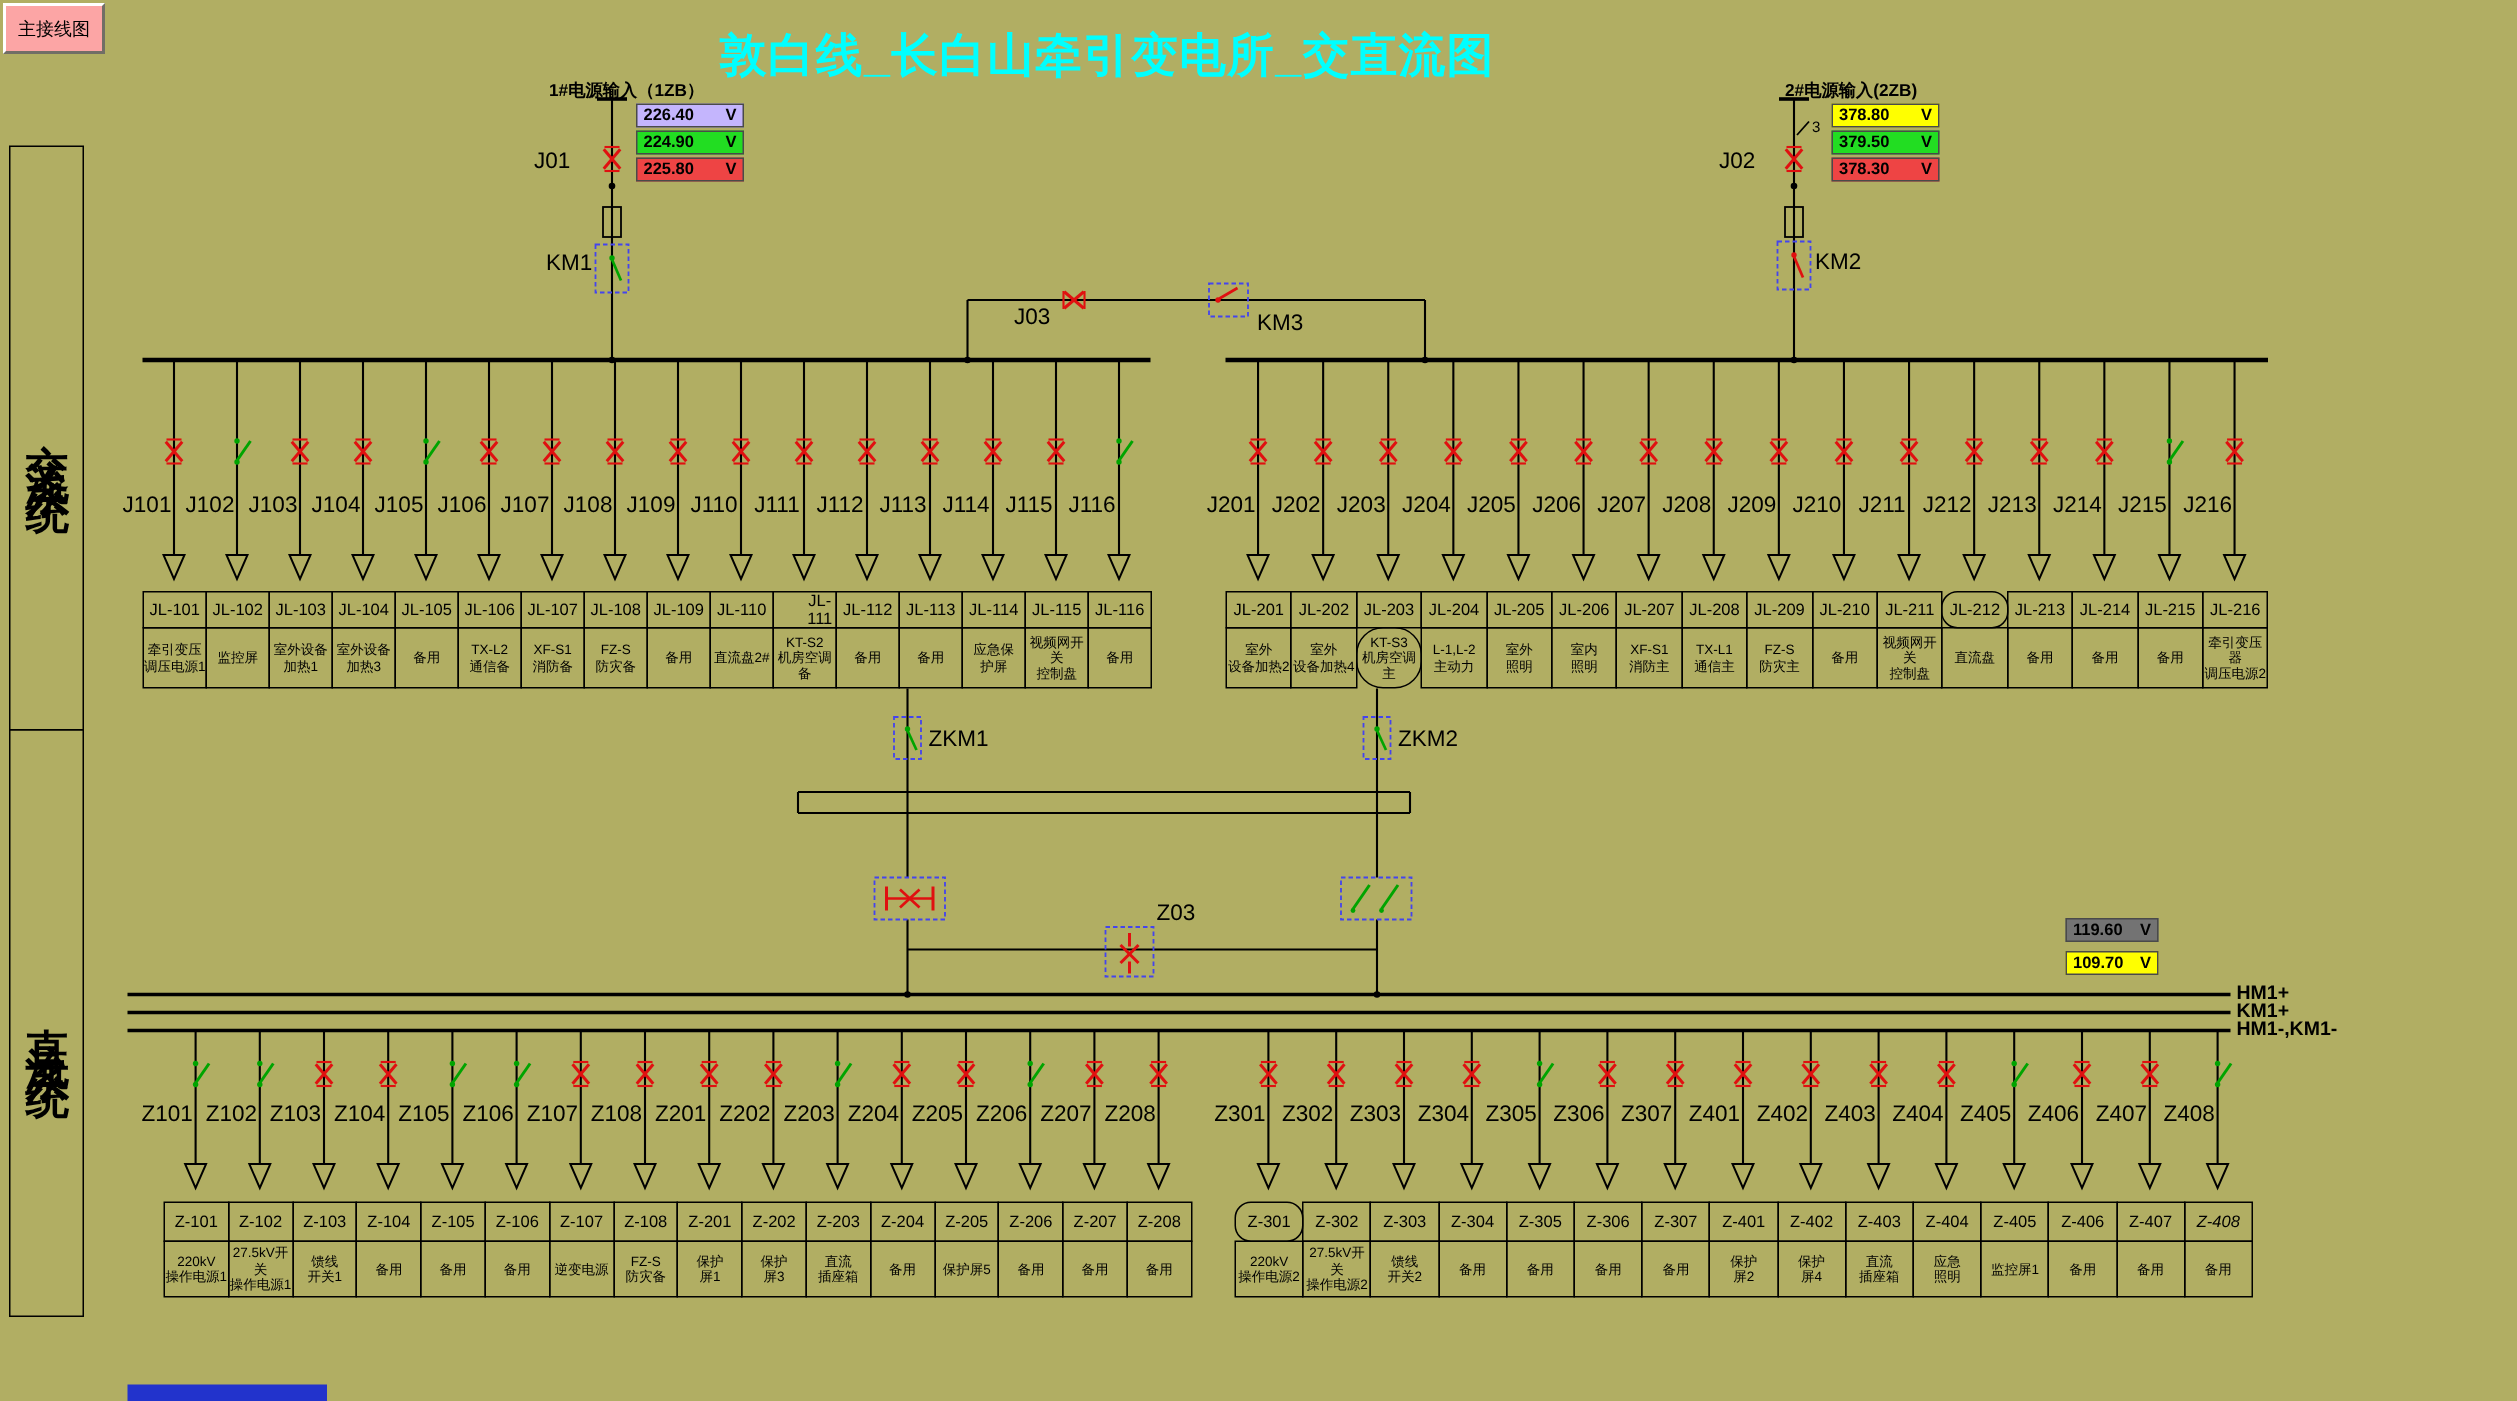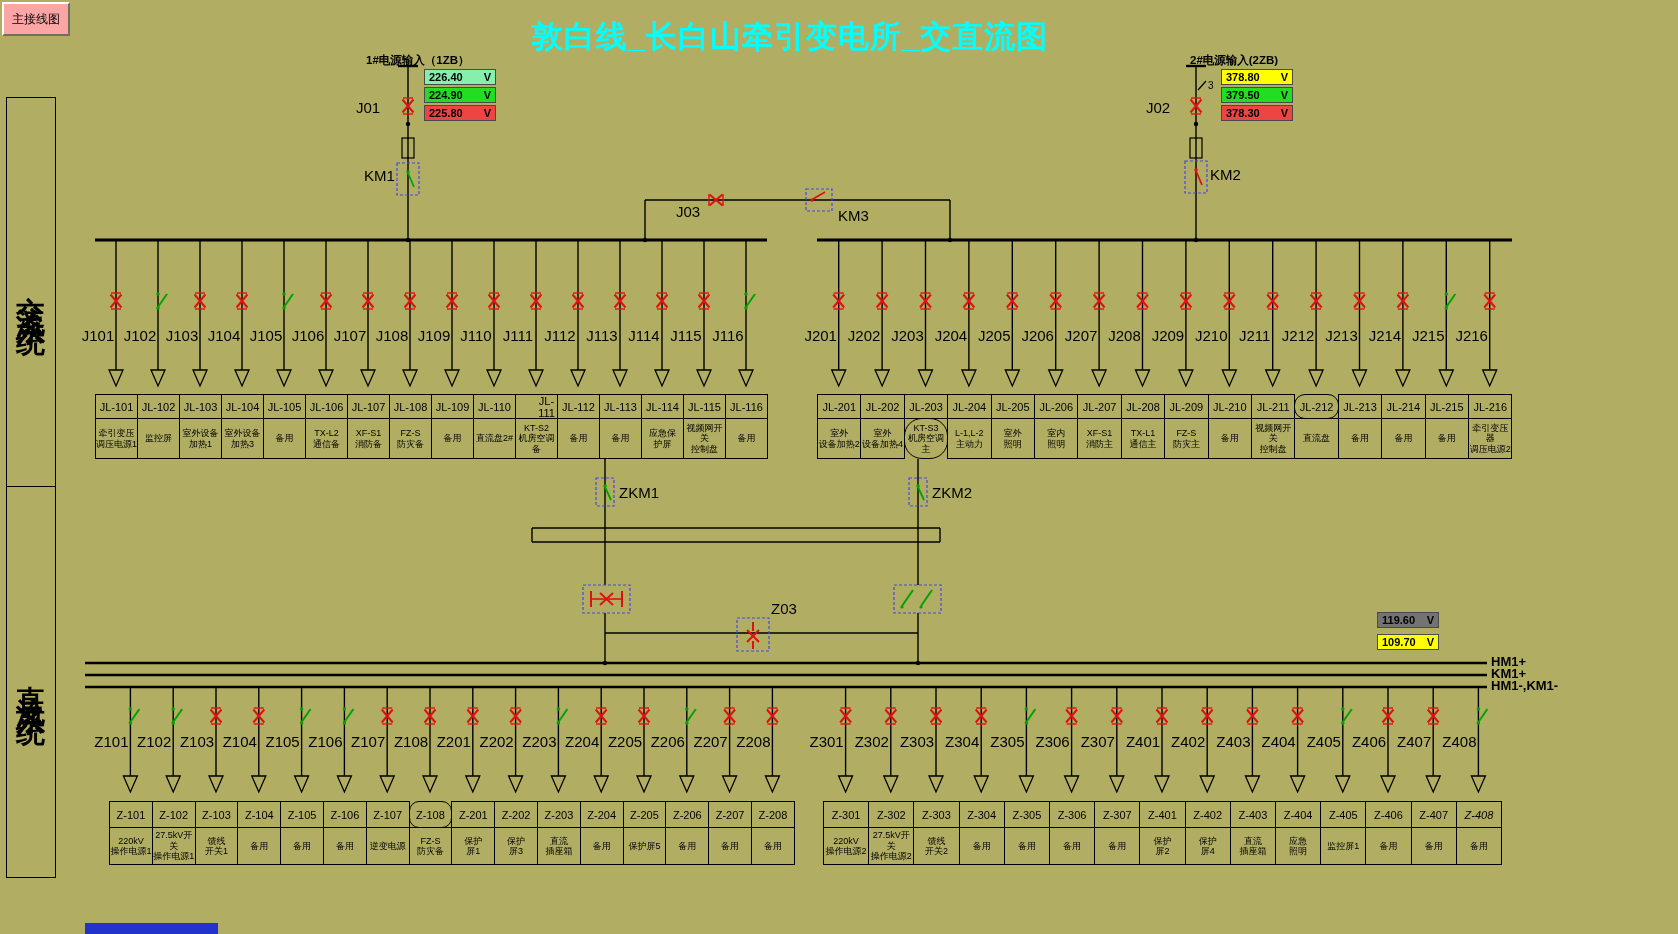--- a/index.html
+++ b/index.html
@@ -5,21 +5,21 @@
   * { margin:0; padding:0; box-sizing:border-box; }
   body { background:#777; font-family:"Liberation Sans","DejaVu Sans",sans-serif; }
   .screen { position:relative; width:1678px; height:934px; overflow:hidden; background:#b1ae63; }
   #wiring { position:absolute; left:0; top:0; pointer-events:none; }
   #wiring text { font-family:"Liberation Sans","DejaVu Sans",sans-serif; }
   #wiring [data-interactable="true"] { pointer-events:auto; cursor:pointer; }
 
   .nav-btn { position:absolute; left:2px; top:2px; height:34px; padding:0 8px; font-size:12px;
              background:#fca5a5; color:#000; border-top:2px solid #fff; border-left:2px solid #fff;
              border-right:2px solid #716e66; border-bottom:2px solid #716e66; cursor:pointer; }
-  .title { position:absolute; left:480px; top:16px; width:620px; text-align:center;
+  .title { position:absolute; left:480px; top:16px; width:620px; text-align:left;
            font-size:31px; font-weight:700; letter-spacing:1px; color:#00ffff; }
   .side-box { position:absolute; left:6px; width:50px; border:1px solid #000;
               display:flex; align-items:center; justify-content:center; }
   .vtext { writing-mode:vertical-lr; text-orientation:upright; font-size:29px; font-weight:700;
            letter-spacing:10px; color:#000; }
 
   .flt { position:absolute; color:#000; white-space:nowrap; }
   .src-lbl { font-size:11.5px; font-weight:700; }
   .dev-lbl { font-size:15px; }
   .bus-lbl { font-size:13px; font-weight:700; line-height:11px; }
@@ -780,21 +780,21 @@
       <div class="cell cell-desc" data-interactable="false" style="left: 194.6px; top: 827px; width: 43.8px; height: 38px;">馈线
 开关1</div>
       <div class="cell cell-id" data-interactable="false" style="left: 237.4px; top: 801px; width: 43.8px; height: 27px;">Z-104</div>
       <div class="cell cell-desc" data-interactable="false" style="left: 237.4px; top: 827px; width: 43.8px; height: 38px;">备用</div>
       <div class="cell cell-id" data-interactable="false" style="left: 280.2px; top: 801px; width: 43.8px; height: 27px;">Z-105</div>
       <div class="cell cell-desc" data-interactable="false" style="left: 280.2px; top: 827px; width: 43.8px; height: 38px;">备用</div>
       <div class="cell cell-id" data-interactable="false" style="left: 323px; top: 801px; width: 43.8px; height: 27px;">Z-106</div>
       <div class="cell cell-desc" data-interactable="false" style="left: 323px; top: 827px; width: 43.8px; height: 38px;">备用</div>
       <div class="cell cell-id" data-interactable="false" style="left: 365.8px; top: 801px; width: 43.8px; height: 27px;">Z-107</div>
       <div class="cell cell-desc" data-interactable="false" style="left: 365.8px; top: 827px; width: 43.8px; height: 38px;">逆变电源</div>
-      <div class="cell cell-id" data-interactable="false" style="left: 408.6px; top: 801px; width: 43.8px; height: 27px; border-radius: 10px;">Z-108</div>
+      <div class="cell cell-id" data-interactable="false" style="left: 408.6px; top: 801px; width: 43.8px; height: 27px;">Z-108</div>
       <div class="cell cell-desc" data-interactable="false" style="left: 408.6px; top: 827px; width: 43.8px; height: 38px;">FZ-S
 防灾备</div>
       <div class="cell cell-id" data-interactable="false" style="left: 451.4px; top: 801px; width: 43.8px; height: 27px;">Z-201</div>
       <div class="cell cell-desc" data-interactable="false" style="left: 451.4px; top: 827px; width: 43.8px; height: 38px;">保护
 屏1</div>
       <div class="cell cell-id" data-interactable="false" style="left: 494.2px; top: 801px; width: 43.8px; height: 27px;">Z-202</div>
       <div class="cell cell-desc" data-interactable="false" style="left: 494.2px; top: 827px; width: 43.8px; height: 38px;">保护
 屏3</div>
       <div class="cell cell-id" data-interactable="false" style="left: 537px; top: 801px; width: 43.8px; height: 27px;">Z-203</div>
       <div class="cell cell-desc" data-interactable="false" style="left: 537px; top: 827px; width: 43.8px; height: 38px;">直流
@@ -802,21 +802,21 @@
       <div class="cell cell-id" data-interactable="false" style="left: 579.8px; top: 801px; width: 43.8px; height: 27px;">Z-204</div>
       <div class="cell cell-desc" data-interactable="false" style="left: 579.8px; top: 827px; width: 43.8px; height: 38px;">备用</div>
       <div class="cell cell-id" data-interactable="false" style="left: 622.6px; top: 801px; width: 43.8px; height: 27px;">Z-205</div>
       <div class="cell cell-desc" data-interactable="false" style="left: 622.6px; top: 827px; width: 43.8px; height: 38px;">保护屏5</div>
       <div class="cell cell-id" data-interactable="false" style="left: 665.4px; top: 801px; width: 43.8px; height: 27px;">Z-206</div>
       <div class="cell cell-desc" data-interactable="false" style="left: 665.4px; top: 827px; width: 43.8px; height: 38px;">备用</div>
       <div class="cell cell-id" data-interactable="false" style="left: 708.2px; top: 801px; width: 43.8px; height: 27px;">Z-207</div>
       <div class="cell cell-desc" data-interactable="false" style="left: 708.2px; top: 827px; width: 43.8px; height: 38px;">备用</div>
       <div class="cell cell-id" data-interactable="false" style="left: 751px; top: 801px; width: 43.8px; height: 27px;">Z-208</div>
       <div class="cell cell-desc" data-interactable="false" style="left: 751px; top: 827px; width: 43.8px; height: 38px;">备用</div>
-      <div class="cell cell-id" data-interactable="false" style="left: 823px; top: 801px; width: 46.2px; height: 27px;">Z-301</div>
+      <div class="cell cell-id" data-interactable="false" style="left: 823px; top: 801px; width: 46.2px; height: 27px; border-radius: 11px;">Z-301</div>
       <div class="cell cell-desc" data-interactable="false" style="left: 823px; top: 827px; width: 46.2px; height: 38px;">220kV
 操作电源2</div>
       <div class="cell cell-id" data-interactable="false" style="left: 868.2px; top: 801px; width: 46.2px; height: 27px;">Z-302</div>
       <div class="cell cell-desc" data-interactable="false" style="left: 868.2px; top: 827px; width: 46.2px; height: 38px;">27.5kV开关
 操作电源2</div>
       <div class="cell cell-id" data-interactable="false" style="left: 913.4px; top: 801px; width: 46.2px; height: 27px;">Z-303</div>
       <div class="cell cell-desc" data-interactable="false" style="left: 913.4px; top: 827px; width: 46.2px; height: 38px;">馈线
 开关2</div>
       <div class="cell cell-id" data-interactable="false" style="left: 958.6px; top: 801px; width: 46.2px; height: 27px;">Z-304</div>
       <div class="cell cell-desc" data-interactable="false" style="left: 958.6px; top: 827px; width: 46.2px; height: 38px;">备用</div>
@@ -855,21 +855,21 @@
     <span class="vtext" data-interactable="false">交流系统</span>
   </div>
   <div class="side-box" style="top:486px;height:392px;" data-interactable="false">
     <span class="vtext" data-interactable="false">直流系统</span>
   </div>
 
   <div class="flt src-lbl" style="left:366px;top:53px;" data-interactable="false">1#电源输入（1ZB）</div>
   <div class="flt dev-lbl" style="left:356px;top:99px;" data-interactable="false">J01</div>
   <div class="flt dev-lbl" style="left:364px;top:167px;" data-interactable="false">KM1</div>
   <div class="vgroup" style="left:424px;top:69px;" data-interactable="false">
-    <div class="vbox" data-interactable="false" style="background: #86efac;">
+    <div class="vbox" data-interactable="false" style="background: #c4b5fd;">
       <span data-interactable="false">226.40</span>
         <span data-interactable="false">V</span>
     </div>
     <div class="vbox" data-interactable="false" style="background: rgb(34, 221, 34);">
       <span data-interactable="false">224.90</span>
         <span data-interactable="false">V</span>
     </div>
     <div class="vbox" data-interactable="false" style="background: rgb(238, 68, 68);">
       <span data-interactable="false">225.80</span>
         <span data-interactable="false">V</span>

